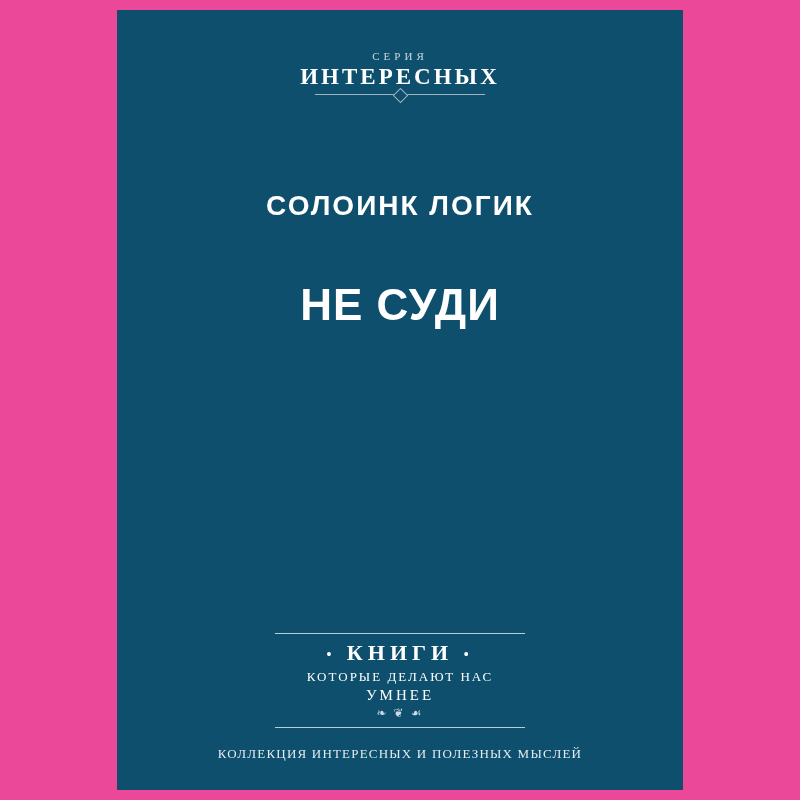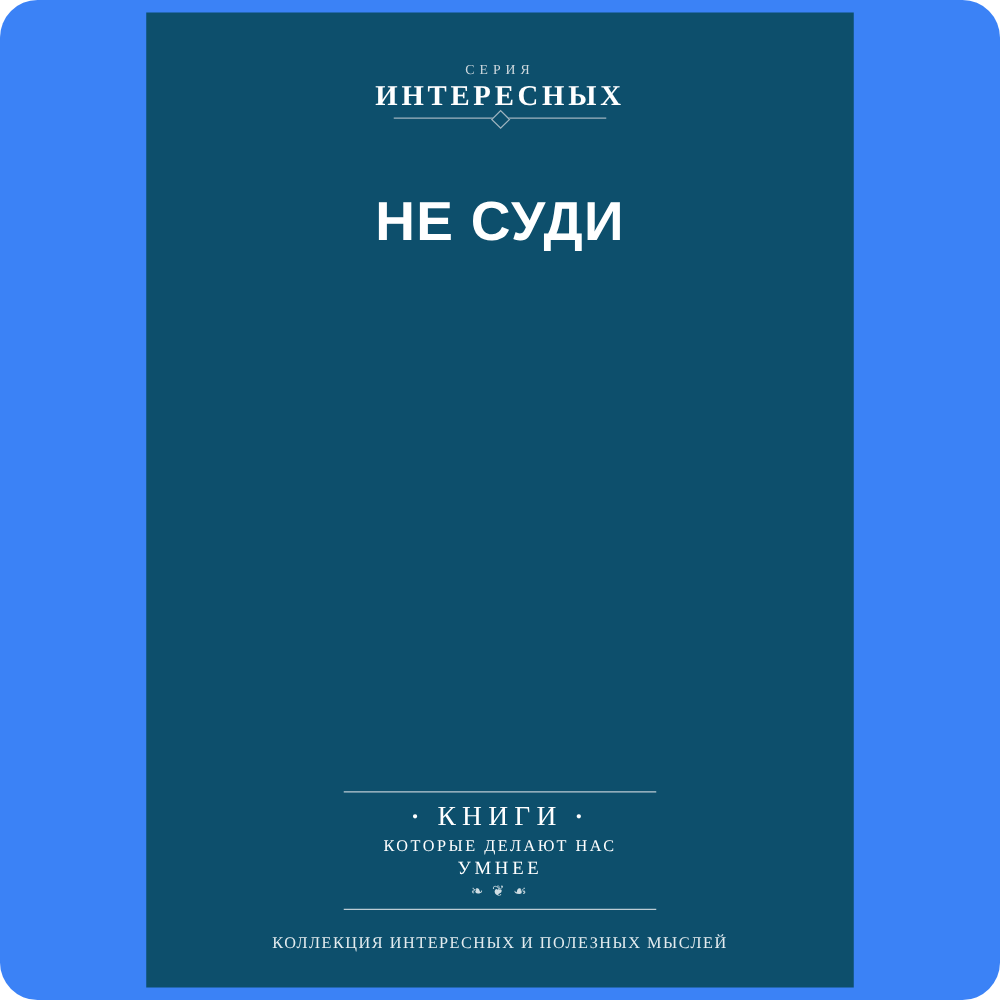--- a/index.html
+++ b/index.html
@@ -7,23 +7,22 @@
     padding: 0;
     width: 800px;
     height: 800px;
     background: #ffffff;
     font-family: "Liberation Sans", sans-serif;
   }
   #page {
     position: relative;
     width: 800px;
     height: 800px;
-    background: #3b82f6;
+    background: #ec4899;
     overflow: hidden;
-    border-radius: 30px;
   }
   .cover {
     position: absolute;
     left: 117px;
     top: 10px;
     width: 566px;
     height: 780px;
     background: #0d4f6c;
     box-sizing: border-box;
     display: flex;
@@ -108,21 +107,21 @@
   }
   .logo-rule {
     width: 250px;
     height: 1px;
     background: #bcccd4;
     margin: 0 auto 6px auto;
   }
   .logo-word {
     font-size: 22px;
     letter-spacing: 5px;
-    font-weight: normal;
+    font-weight: bold;
   }
   .logo-word .dot { font-size: 14px; vertical-align: middle; }
   .logo-line2 {
     font-size: 13px;
     letter-spacing: 2px;
     margin-top: 3px;
     text-transform: uppercase;
   }
   .logo-line3 {
     font-size: 15px;
@@ -160,20 +159,21 @@
 
 <div id="page">
   <div class="cover">
 
     <div class="series-block">
       <div class="series-word">СЕРИЯ</div>
       <div class="series-name">ИНТЕРЕСНЫХ</div>
       <div class="series-rule"></div>
     </div>
 
+    <div class="author">СОЛОИНК ЛОГИК</div>
 
     <div class="title">
       <div>НЕ СУДИ</div>
     </div>
 
 
     <div class="logo-block">
       <div class="logo-rule"></div>
       <div class="logo-word">
         <span class="dot">•</span>

